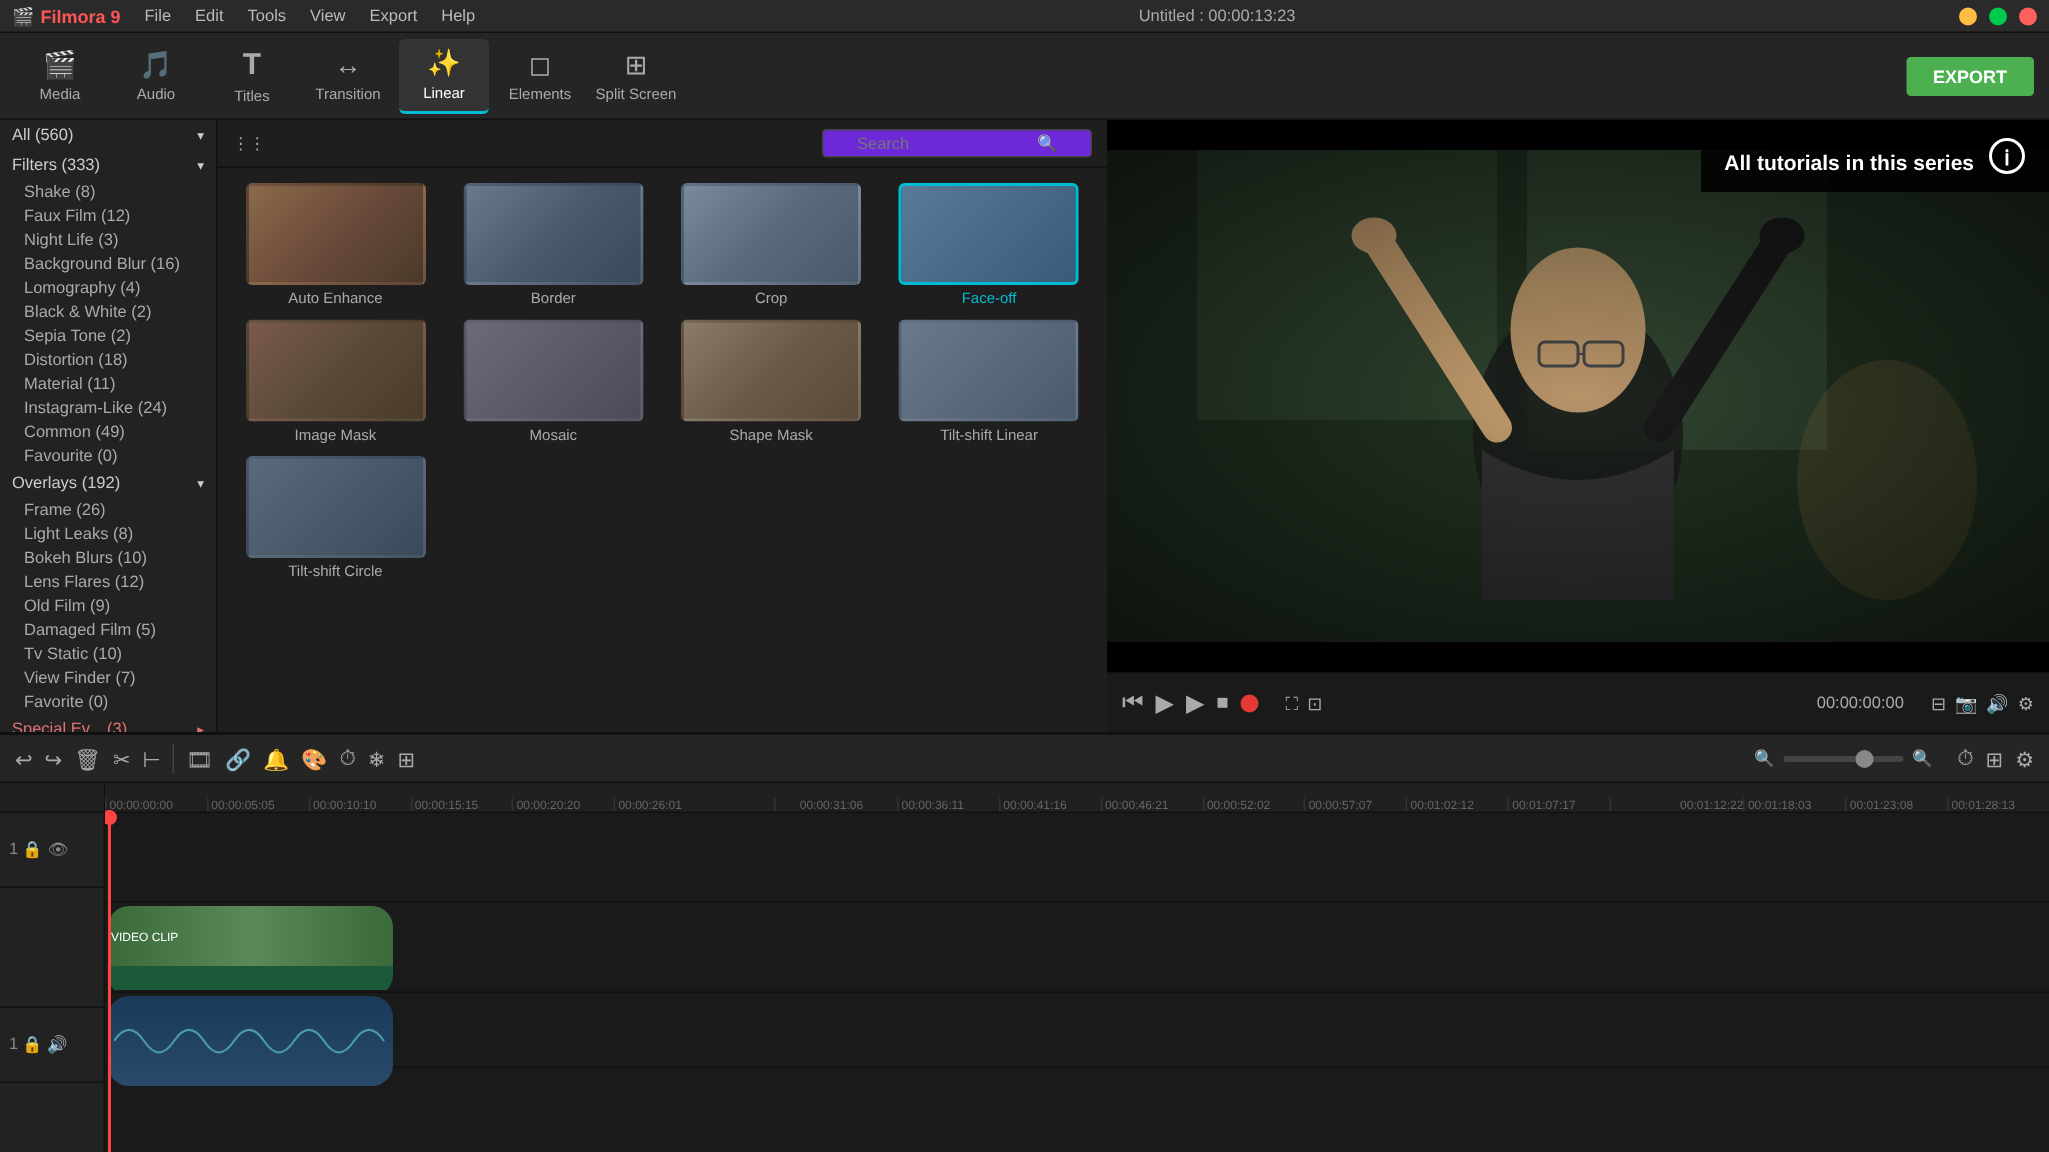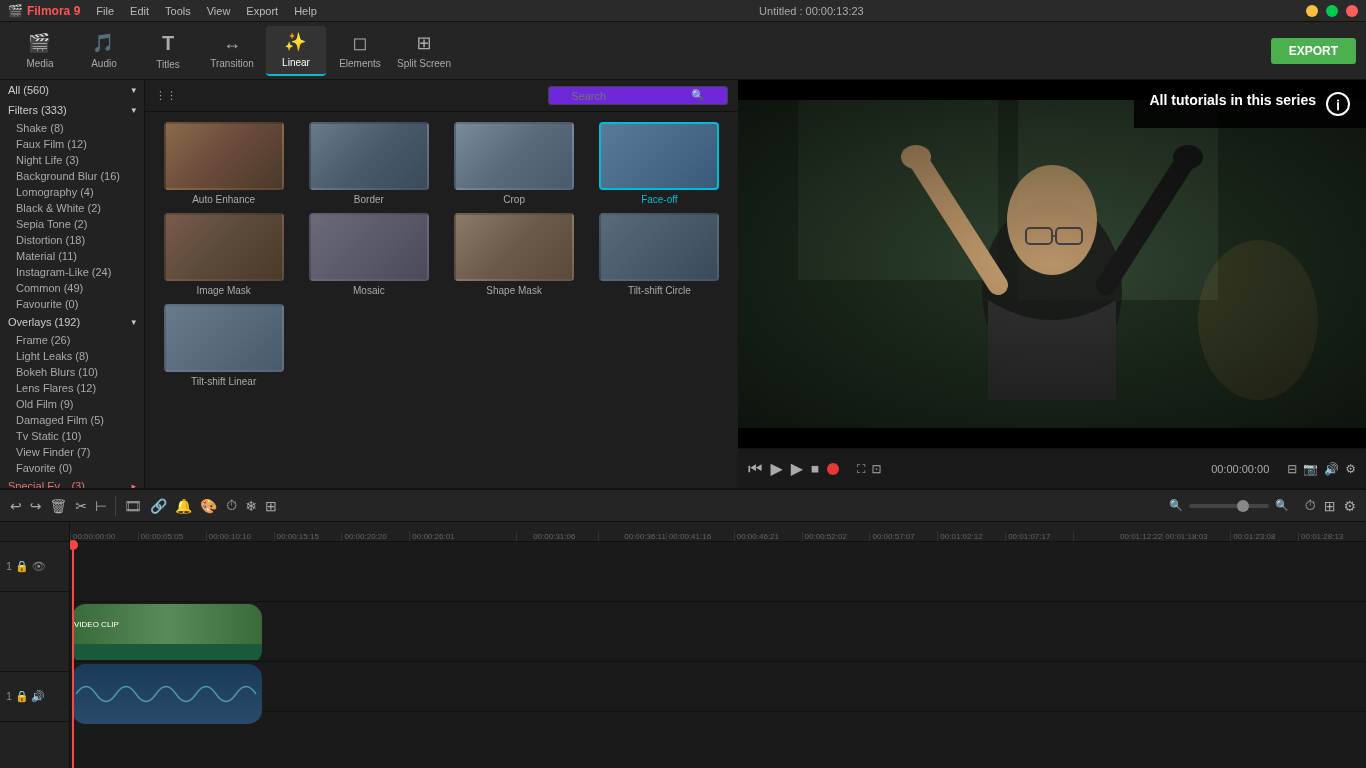--- a/index.html
+++ b/index.html
@@ -173,21 +173,21 @@
     #tutorial-banner {
       position: absolute;
       top: 0;
       right: 0;
       background: rgba(0,0,0,0.85);
       color: #fff;
       font-size: 14px;
       font-weight: bold;
       padding: 12px 16px;
       display: flex;
-      align-items: flex-start;
+      align-items: flex-end;
       gap: 10px;
       z-index: 10;
       max-width: 300px;
     }
     #tutorial-banner .info-icon {
       width: 24px;
       height: 24px;
       border: 2px solid #fff;
       border-radius: 50%;
       display: flex;
@@ -477,27 +477,27 @@
       </div>
       <div class="effect-item">
         <div class="effect-thumb thumb-mosaic"></div>
         <div class="effect-label">Mosaic</div>
       </div>
       <div class="effect-item">
         <div class="effect-thumb thumb-shape-mask"></div>
         <div class="effect-label">Shape Mask</div>
       </div>
       <div class="effect-item">
+        <div class="effect-thumb thumb-tilt-shift-linear"></div>
+        <div class="effect-label">Tilt-shift Linear</div>
+      </div>
+
+      <div class="effect-item">
         <div class="effect-thumb thumb-tilt-shift-circle"></div>
         <div class="effect-label">Tilt-shift Circle</div>
-      </div>
-
-      <div class="effect-item">
-        <div class="effect-thumb thumb-tilt-shift-linear"></div>
-        <div class="effect-label">Tilt-shift Linear</div>
       </div>
     </div>
   </div>
 
   <div id="preview-panel">
 
     <div id="tutorial-banner">
       <span>All tutorials in this series</span>
       <div class="info-icon">ℹ</div>
     </div>
@@ -632,21 +632,21 @@
             </div>
             <div style="display: flex; flex-direction: column; align-items: flex-start; flex: 1 1 0%; border-left: 1px solid rgb(51, 51, 51); padding-left: 2px;">
               <span style="font-size: 8px; color: rgb(102, 102, 102); white-space: nowrap;">00:00:20:20</span>
             </div>
             <div style="display: flex; flex-direction: column; align-items: flex-start; flex: 1 1 0%; border-left: 1px solid rgb(51, 51, 51); padding-left: 2px;">
               <span style="font-size: 8px; color: rgb(102, 102, 102); white-space: nowrap;">00:00:26:01</span>
             </div>
             <div style="display: flex; flex-direction: column; align-items: flex-start; flex: 1 1 0%; border-left: 1px solid rgb(51, 51, 51); padding-left: 16px; margin-left: 39px;">
               <span style="font-size: 8px; color: rgb(102, 102, 102); white-space: nowrap;">00:00:31:06</span>
             </div>
-            <div style="display: flex; flex-direction: column; align-items: flex-end; flex: 1 1 0%; border-left: 1px solid rgb(51, 51, 51); padding-left: 2px;">
+            <div style="display: flex; flex-direction: column; align-items: flex-start; flex: 1 1 0%; border-left: 1px solid rgb(51, 51, 51); padding-left: 2px;">
               <span style="font-size: 8px; color: rgb(102, 102, 102); white-space: nowrap;">00:00:36:11</span>
             </div>
             <div style="display: flex; flex-direction: column; align-items: flex-start; flex: 1 1 0%; border-left: 1px solid rgb(51, 51, 51); padding-left: 2px;">
               <span style="font-size: 8px; color: rgb(102, 102, 102); white-space: nowrap;">00:00:41:16</span>
             </div>
             <div style="display: flex; flex-direction: column; align-items: flex-start; flex: 1 1 0%; border-left: 1px solid rgb(51, 51, 51); padding-left: 2px;">
               <span style="font-size: 8px; color: rgb(102, 102, 102); white-space: nowrap;">00:00:46:21</span>
             </div>
             <div style="display: flex; flex-direction: column; align-items: flex-start; flex: 1 1 0%; border-left: 1px solid rgb(51, 51, 51); padding-left: 2px;">
               <span style="font-size: 8px; color: rgb(102, 102, 102); white-space: nowrap;">00:00:52:02</span>

